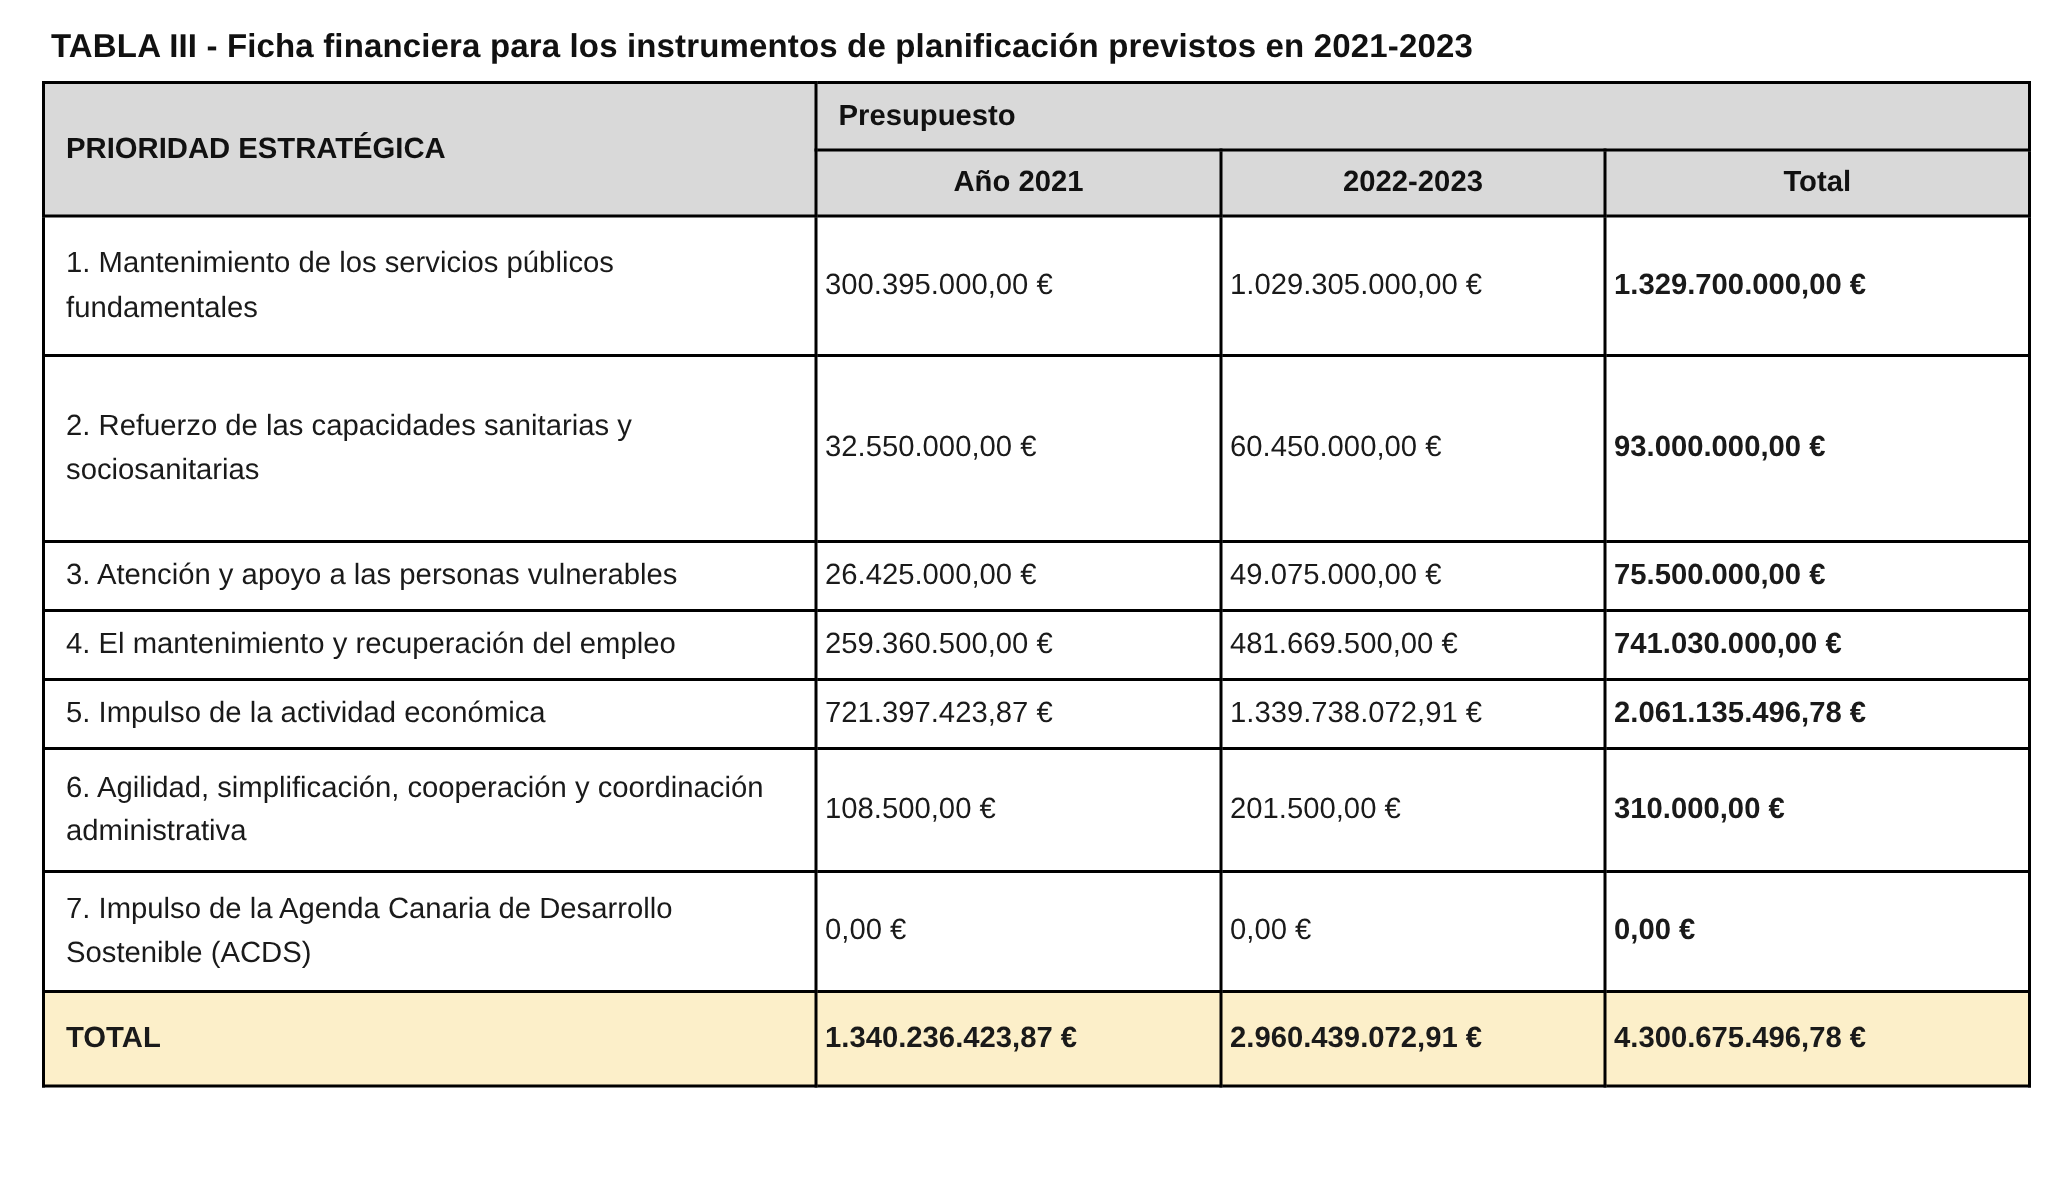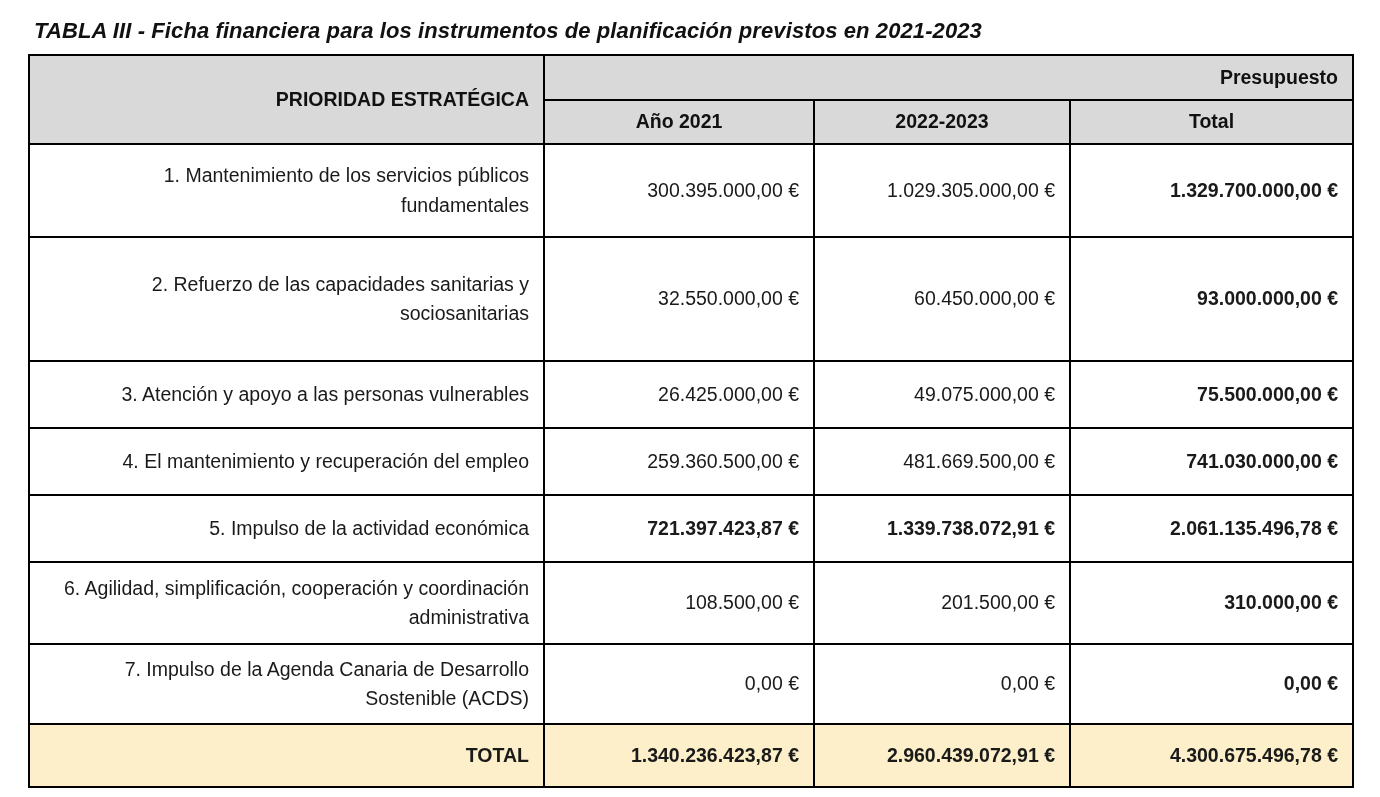--- a/index.html
+++ b/index.html
@@ -7,60 +7,59 @@
     width: 1380px; height: 797px;
     background: #ffffff;
     font-family: "Liberation Sans", sans-serif;
     color: #1a1a1a;
     overflow: hidden;
   }
   .page { padding: 14px 28px 0 28px; }
   .doc-title {
     font-size: 22px;
     font-weight: bold;
-    font-style: italic;
     color: #111111;
     margin: 4px 0 10px 6px;
     letter-spacing: 0.1px;
   }
   table.fin-table {
     border-collapse: collapse;
     width: 1324px;
     table-layout: fixed;
   }
   table.fin-table th, table.fin-table td {
     border: 2px solid #000000;
     vertical-align: middle;
     font-size: 19.5px;
     padding: 6px 14px;
-    text-align: right;
+    text-align: left;
     line-height: 1.5;
   }
   col.c1 { width: 515px; }
   col.c2 { width: 270px; }
   col.c3 { width: 256px; }
   col.c4 { width: 283px; }
 
   thead th {
     background: #d9d9d9;
     font-weight: bold;
     color: #111111;
   }
   tr.hrow1 { height: 45px; }
   tr.hrow2 { height: 44px; }
   th.group-head, tr.hrow2 th { text-align: center; }
   th.prio-head { text-align: left; padding-left: 14px; }
 
   tbody td.num { padding-left: 5px; }
   tbody td.total-col { font-weight: bold; }
-  tbody td.bold { font-weight: bold; margin-left: 12px; }
+  tbody td.bold { font-weight: normal; margin-left: 12px; }
 
   tr.r-tall1 { height: 93px; }
   tr.r-tall2 { height: 124px; }
-  tr.r-one   { height: 67px; }
+  tr.r-one   { height: 46px; }
   tr.r-tall3 { height: 82px; }
   tr.r-tall4 { height: 80px; }
 
   tr.total-row { height: 63px; }
   tr.total-row td {
     background: #fcefc9;
     font-weight: bold;
   }
 </style>
 </head>

